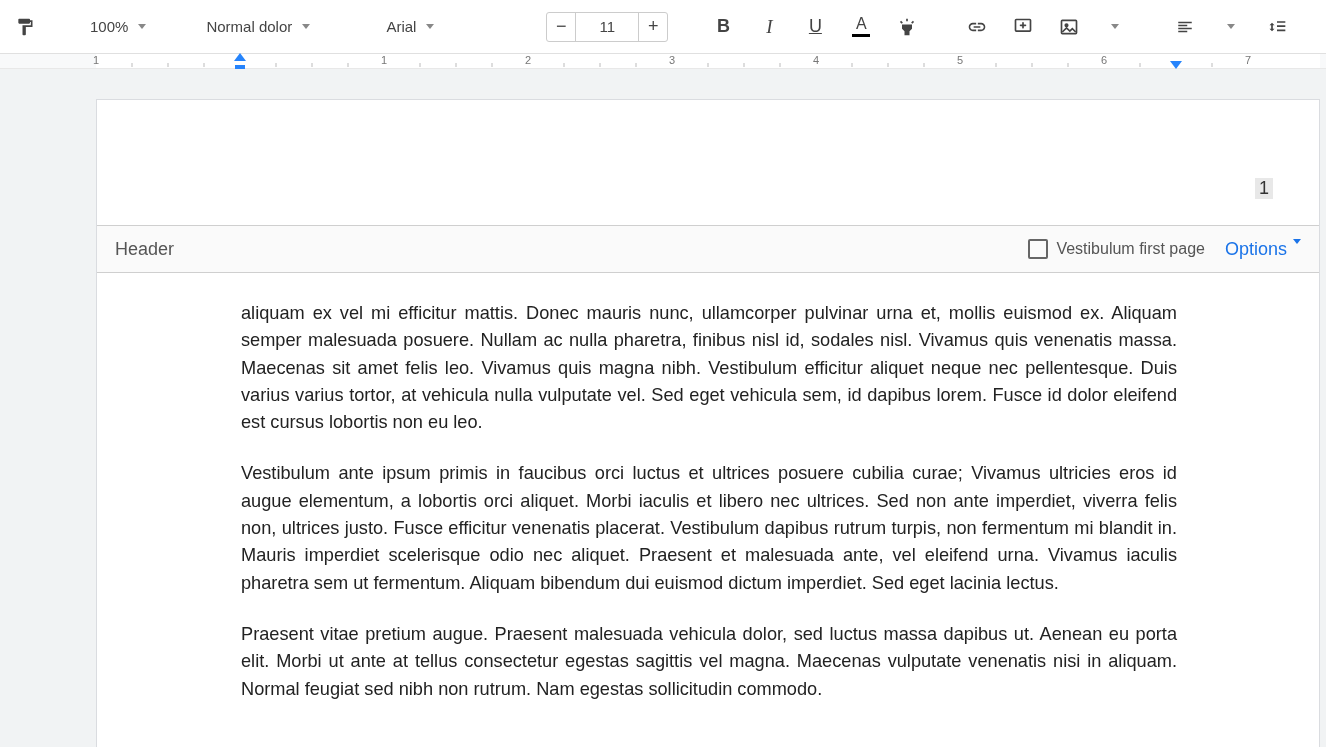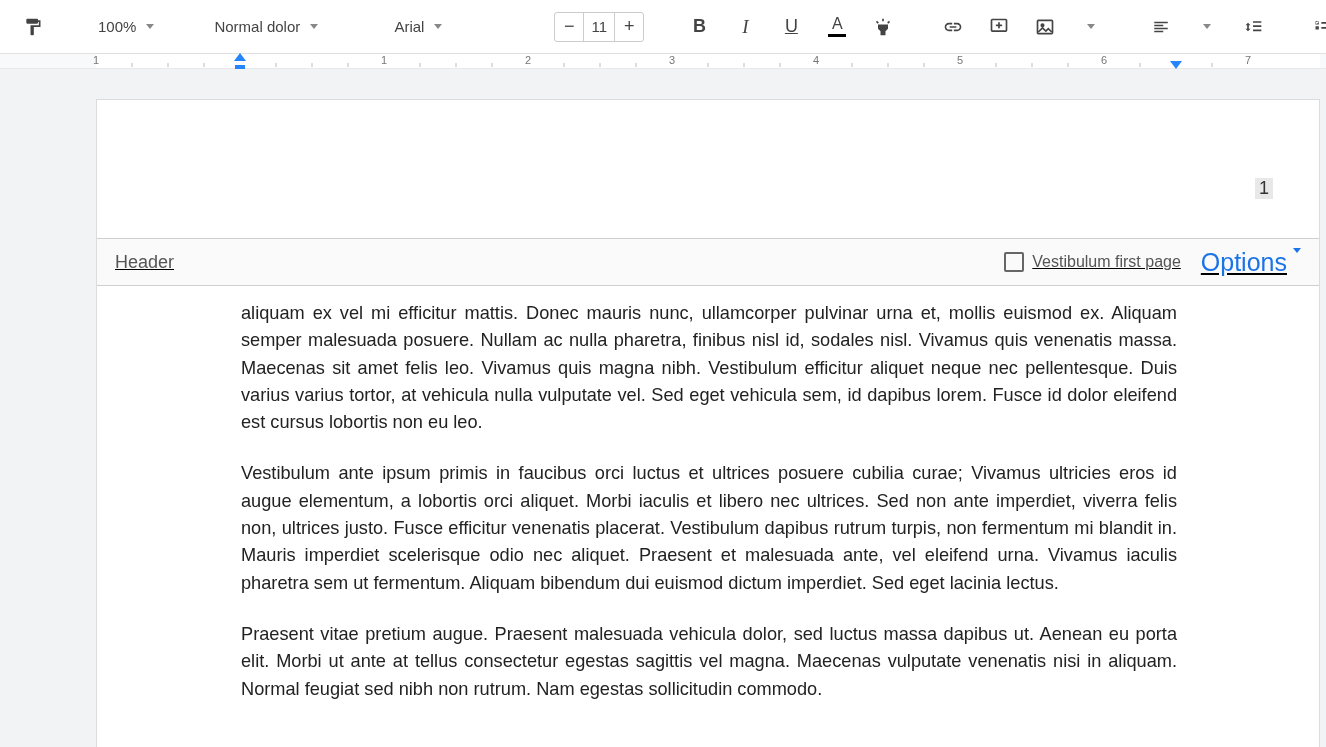--- a/index.html
+++ b/index.html
@@ -8,21 +8,21 @@
     font-family: Arial, sans-serif;
     background: #fff;
     overflow: hidden;
     width: 1326px;
     height: 747px;
   }
   .toolbar {
     height: 54px;
     display: flex;
     align-items: center;
-    padding: 0 18px;
+    padding: 0 10px;
     gap: 16px;
     border-bottom: 1px solid #e0e0e0;
     background: #fff;
   }
   .tb-btn {
     height: 30px;
     min-width: 30px;
     display: flex;
     align-items: center;
     justify-content: center;
@@ -64,21 +64,21 @@
   .fontsize-box .fs-btn {
     width: 28px;
     display: flex;
     align-items: center;
     justify-content: center;
     cursor: pointer;
     color: #444;
     font-size: 18px;
   }
   .fontsize-box .fs-val {
-    width: 32px;
+    width: 64px;
     border-left: 1px solid #ccc;
     border-right: 1px solid #ccc;
     text-align: center;
     font-size: 15px;
     color: #444;
     border-top: none;
     border-bottom: none;
     outline: none;
   }
   .ico svg { display: block; }
@@ -139,31 +139,30 @@
     position: absolute;
     top: 78px;
     right: 46px;
     font-size: 18px;
     color: #333;
     background: #e8e8e8;
     padding: 0 4px;
   }
   .header-bar {
     position: absolute;
-    top: 138px;
+    top: 125px;
     left: 0; right: 0;
     height: 48px;
     border-top: 1px solid #cfcfcf;
     border-bottom: 1px solid #cfcfcf;
     background: #fafafa;
     display: flex;
     align-items: center;
     padding: 0 18px;
     gap: 20px;
-    text-decoration: underline;
   }
   .header-label {
     font-size: 18px;
     color: #555;
     flex: 1;
   }
   .checkbox-wrap {
     display: flex;
     align-items: center;
     gap: 8px;
@@ -171,21 +170,21 @@
     font-size: 16px;
     cursor: pointer;
   }
   .checkbox-box {
     width: 20px; height: 20px;
     border: 2px solid #666;
     border-radius: 2px;
   }
   .options-link {
     color: #1a73e8;
-    font-size: 25px;
+    font-size: 18px;
     display: flex;
     gap: 6px;
     cursor: pointer;
   }
   .body-text {
     position: absolute;
     top: 200px;
     left: 144px;
     width: 936px;
     font-size: 18.2px;

